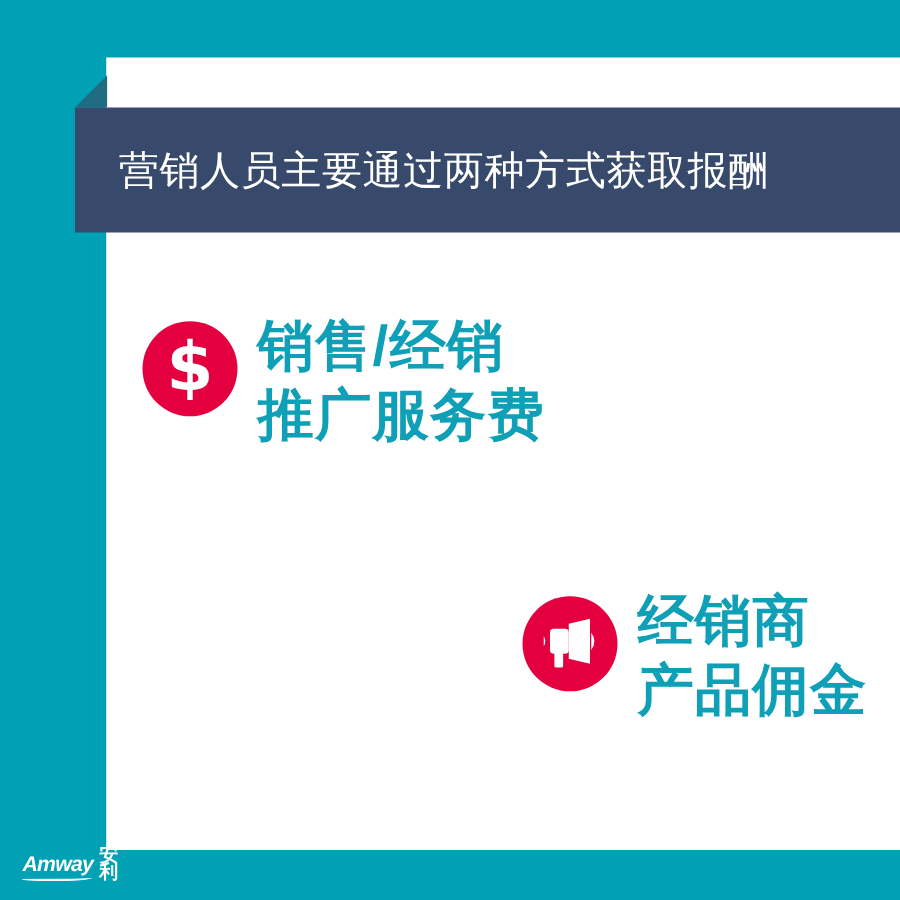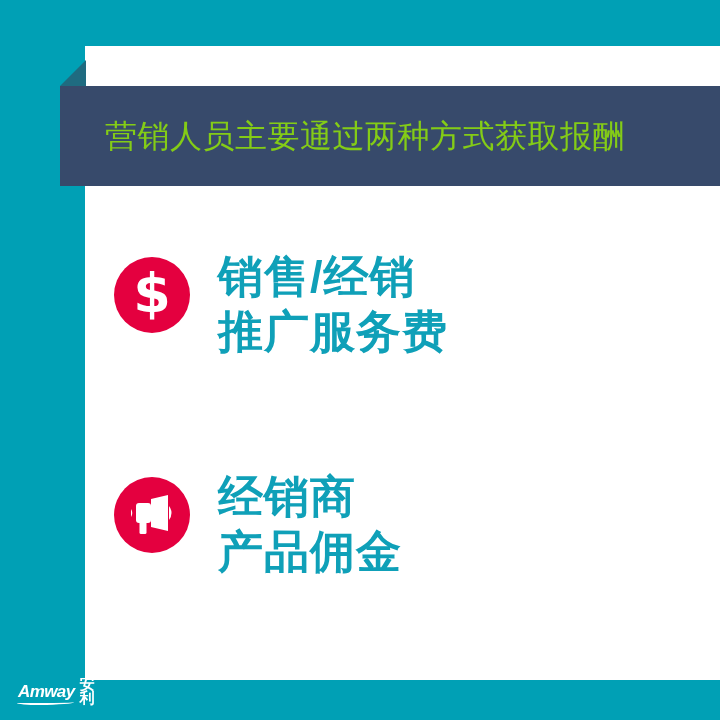--- a/index.html
+++ b/index.html
@@ -34,25 +34,25 @@
     position: absolute;
     left: 60px;
     top: 86px;
     width: 660px;
     height: 100px;
     background: #374A6B;
     display: flex;
     align-items: center;
   }
   .banner-title {
-    color: #84cc16;
+    color: #ffffff;
     font-size: 32px;
     font-weight: 400;
     letter-spacing: 0.5px;
-    margin-left: 45px;
+    margin-left: 35px;
     white-space: nowrap;
     line-height: 1;
   }
 
   
   .ribbon-fold {
     position: absolute;
     left: 60px;
     top: 60px;
     width: 26px;
@@ -67,20 +67,21 @@
     left: 114px;
     top: 250px;
     width: 580px;
   }
   .row {
     display: flex;
     align-items: flex-start;
   }
   .row + .row {
     margin-top: 110px;
+    justify-content: flex-end;
   }
 
   .icon-badge {
     flex: 0 0 auto;
     width: 76px;
     height: 76px;
     border-radius: 50%;
     background: #E4003F;
     position: relative;
     margin-top: 7px;
@@ -102,21 +103,21 @@
   }
 
   .icon-megaphone {
     position: absolute;
     left: 50%;
     top: 50%;
     transform: translate(-50%, -50%);
   }
 
   .row-text {
-    margin-left: 28px;
+    margin-left: 16px;
     color: #0FA0B8;
     font-size: 45px;
     font-weight: bold;
     line-height: 1.22;
     letter-spacing: 1px;
   }
   .row-text .tline { display: block; white-space: nowrap; }
 
   
   .footer-band {

